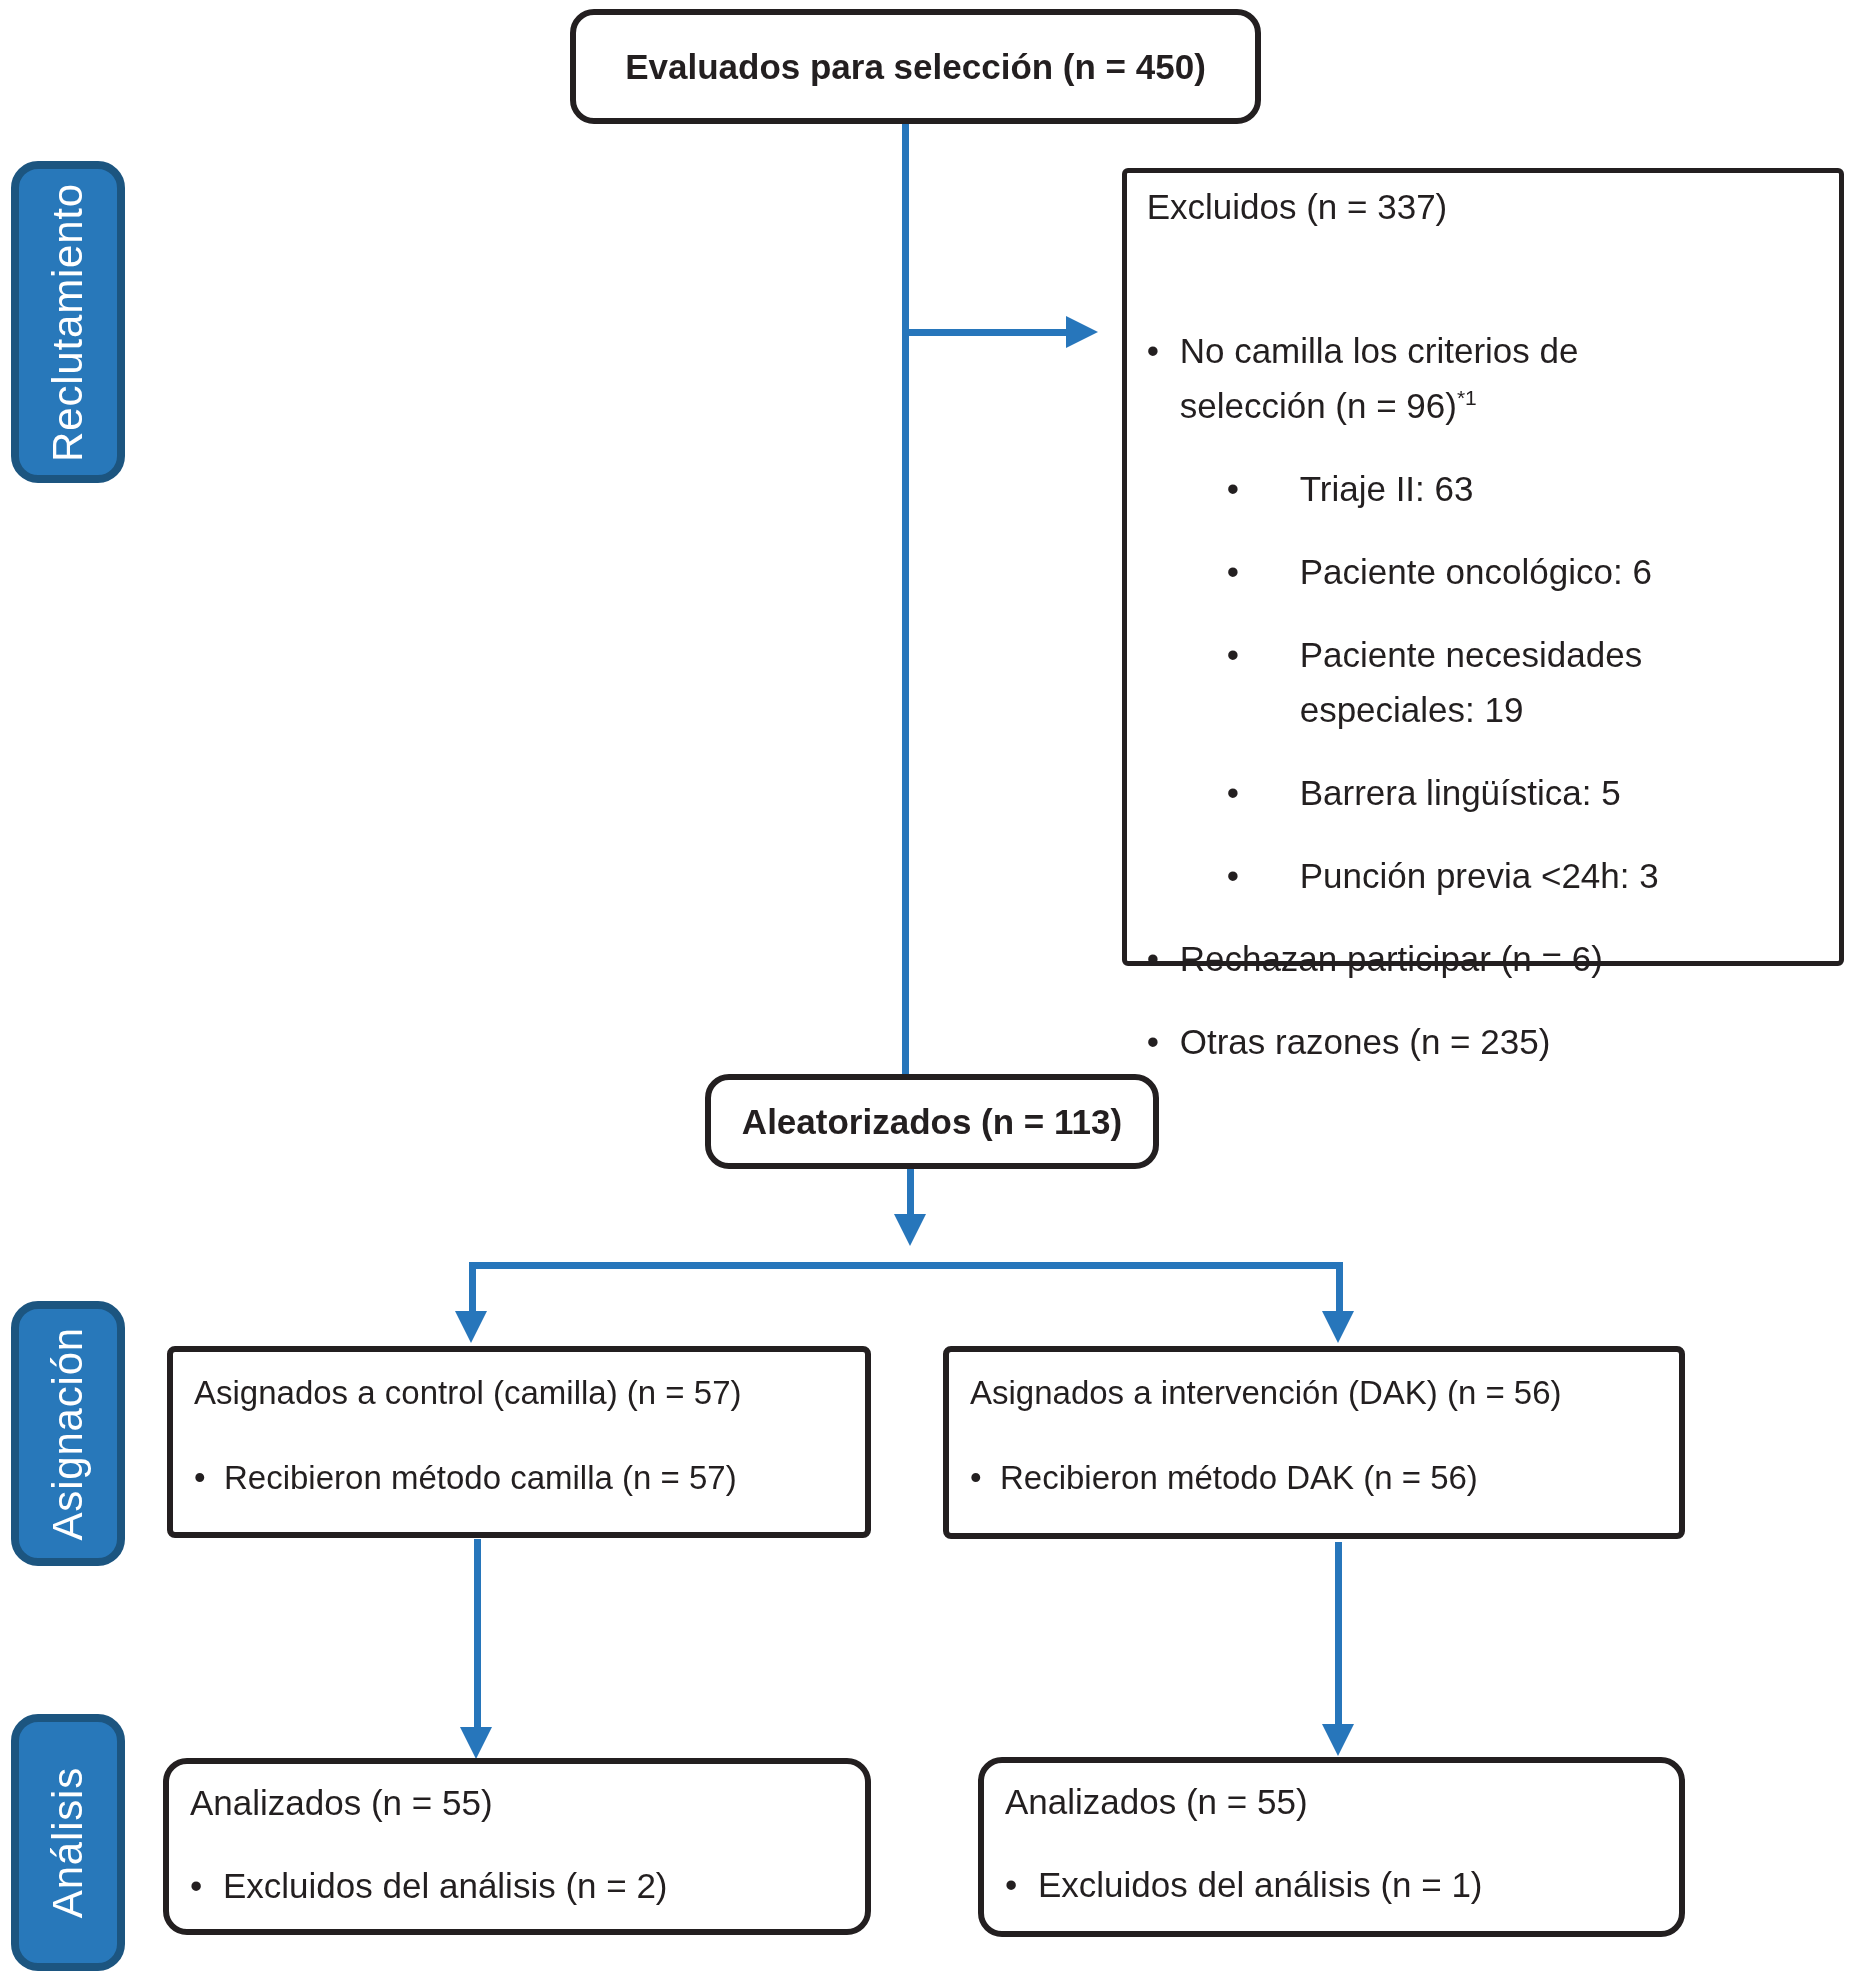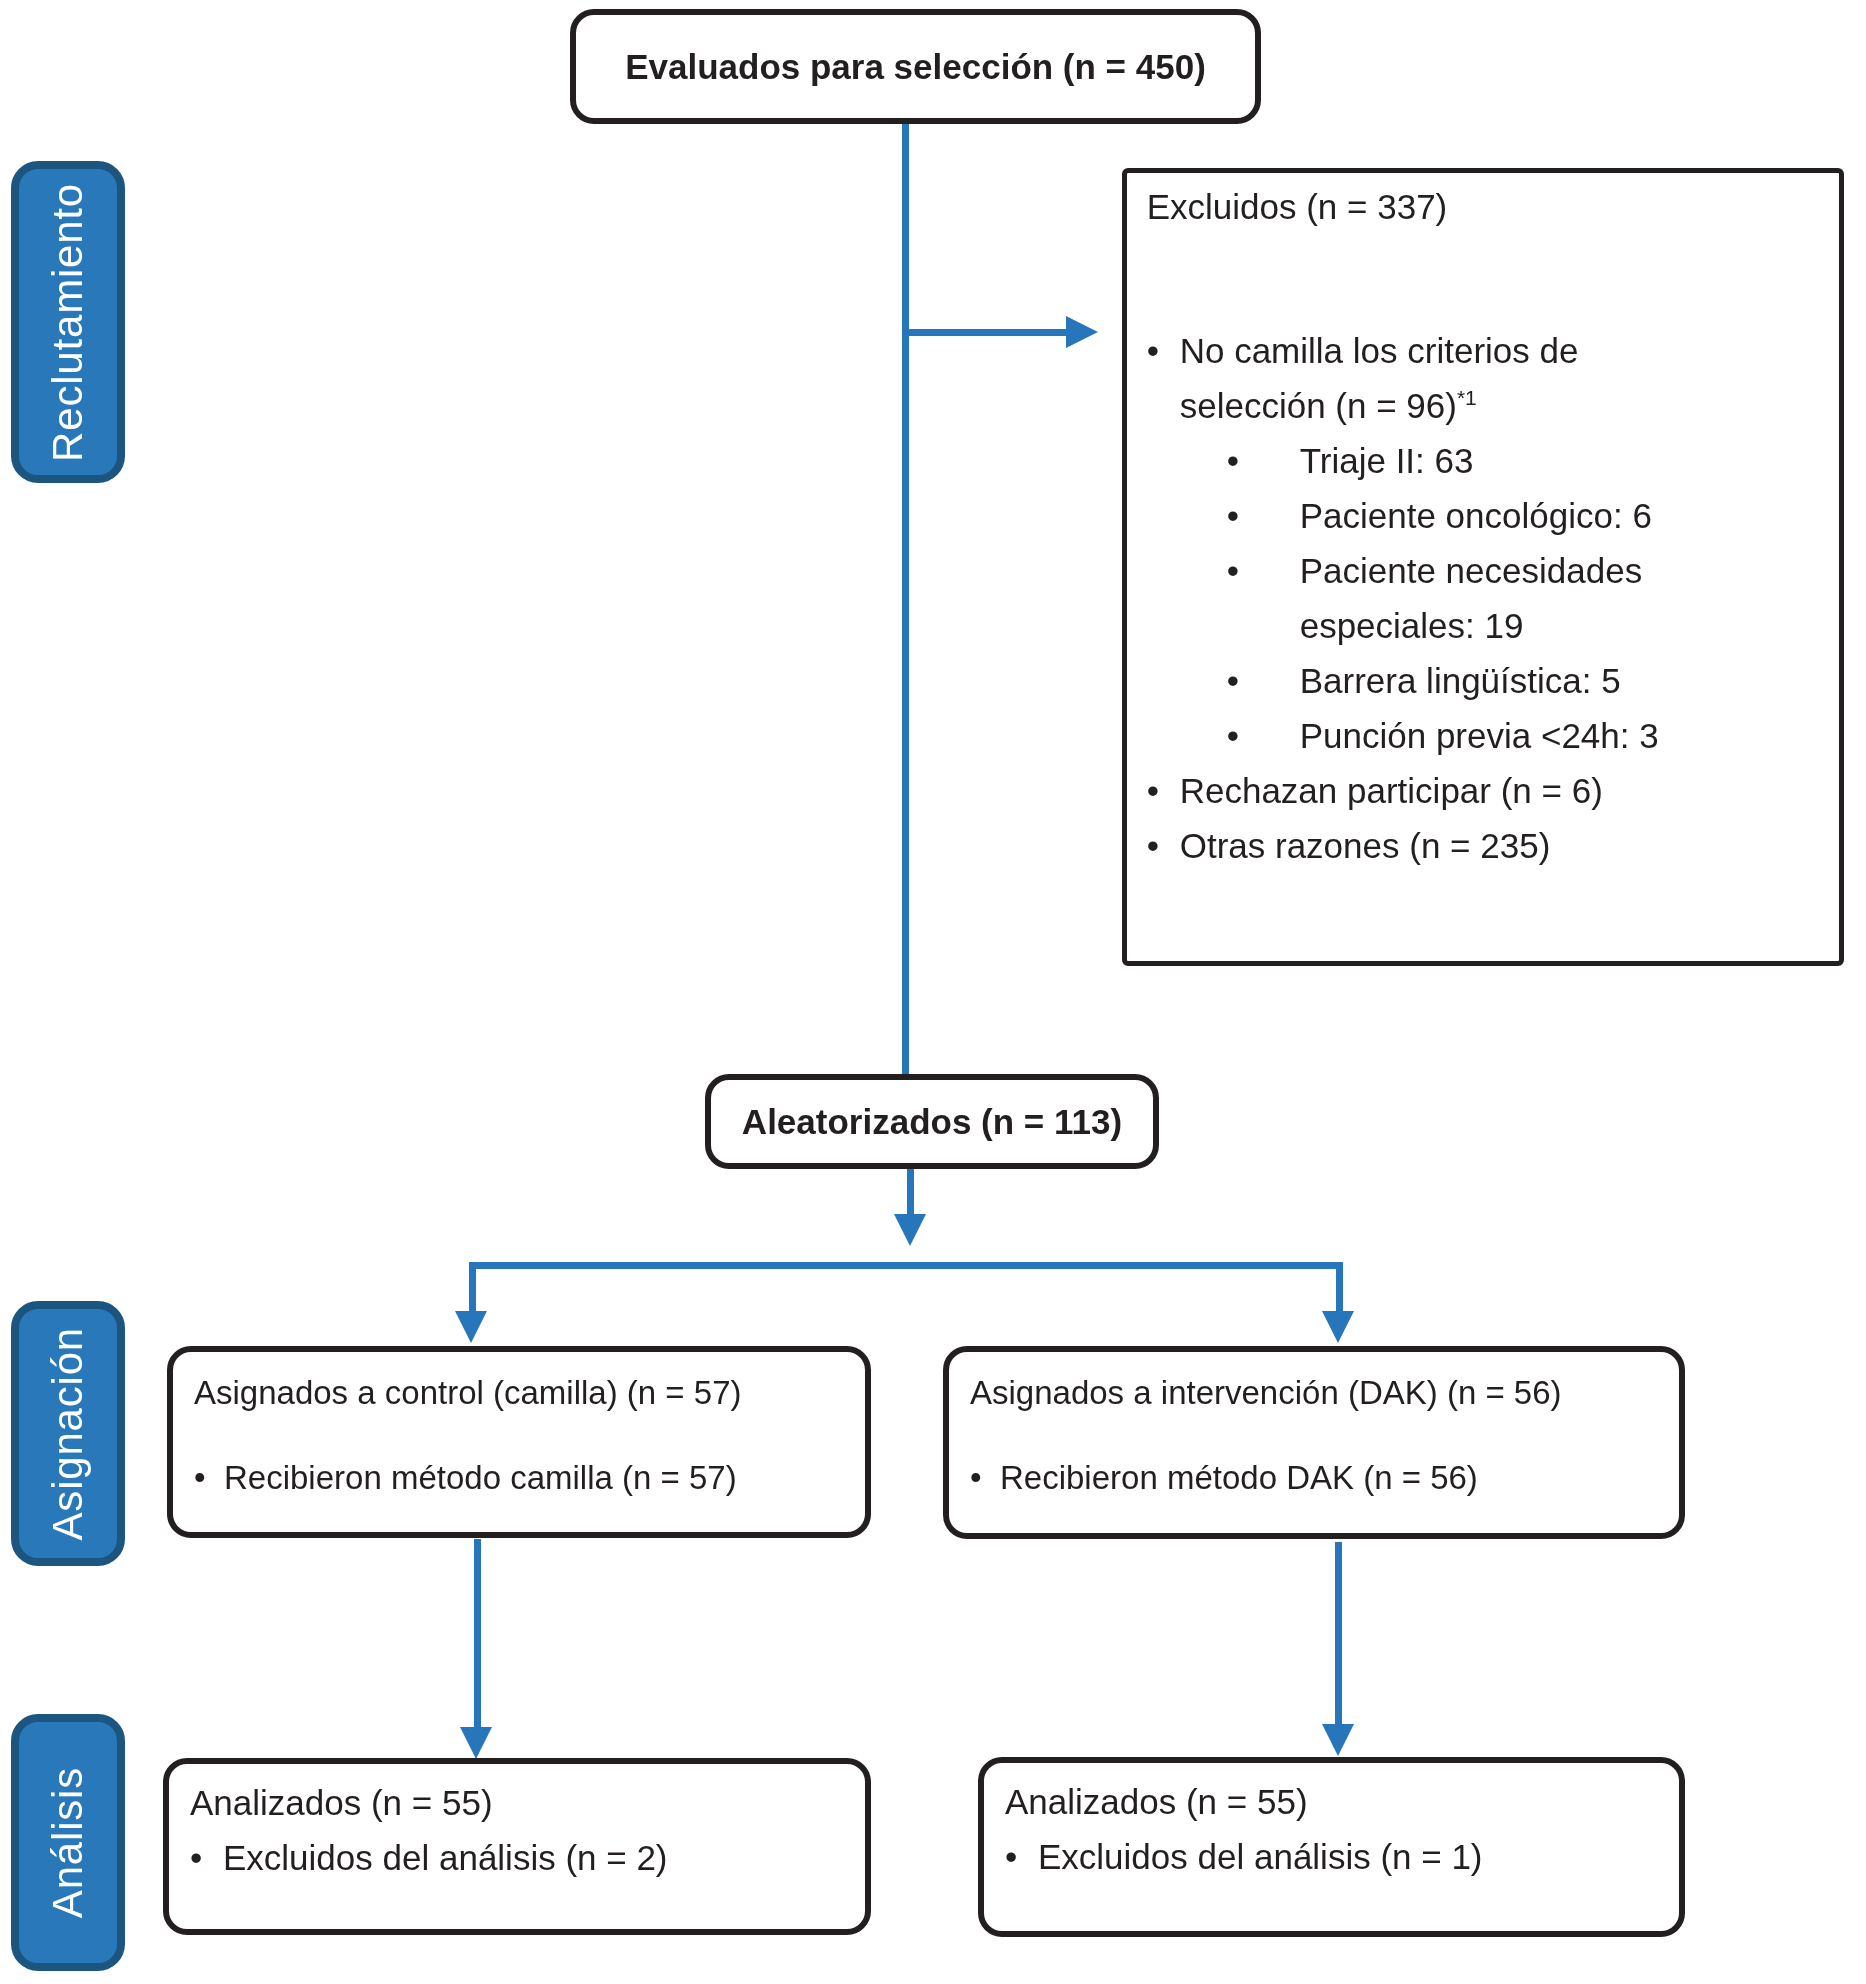--- a/index.html
+++ b/index.html
@@ -23,31 +23,31 @@
     position:absolute; background:#2878BA; border:8.3px solid #1C5580;
     border-radius:27px; box-sizing:border-box;
     display:flex; align-items:center; justify-content:center;
   }
   .stage .vtext {
     writing-mode:vertical-rl; transform:rotate(180deg);
     color:#ffffff; font-size:42px; letter-spacing:0.8px; white-space:nowrap;
   }
   
   .line { line-height:55px; white-space:nowrap; }
-  .brow { display:flex; align-items:flex-start; }
+  .brow { display:flex; align-items:flex-start;margin-top:28px; }
   .dot { flex:0 0 33px; line-height:55px; }
   .dot::before { content:"\2022"; }
   .btxt { line-height:55px; }
   .sublist { margin-left:80px; }
   .sublist .dot { flex:0 0 73px; }
   .sublist .btxt.wrap { white-space:normal; }
   .nowrap { white-space:nowrap; }
   sup { font-size:21px; vertical-align:super; line-height:0; }
   
-  .branch { padding:13.6px 19.7px 0 21px; font-size:33px; }
+  .branch { padding:13.6px 19.7px 0 21px; font-size:33px;border-radius:8px; }
   .branch .line, .branch .dot, .branch .btxt { line-height:53px; }
   .branch .dot { flex:0 0 30px; }
   .branch .brow { margin-top:32px; }
   .abox { padding:10.6px 19.7px 0 21px; font-size:35px; }
   .abox .brow { }
   
   .vline, .hline { position:absolute; background:#2776BB; }
   .arrow-down {
     position:absolute; width:0; height:0;
     border-left:16.7px solid transparent; border-right:16.7px solid transparent;

